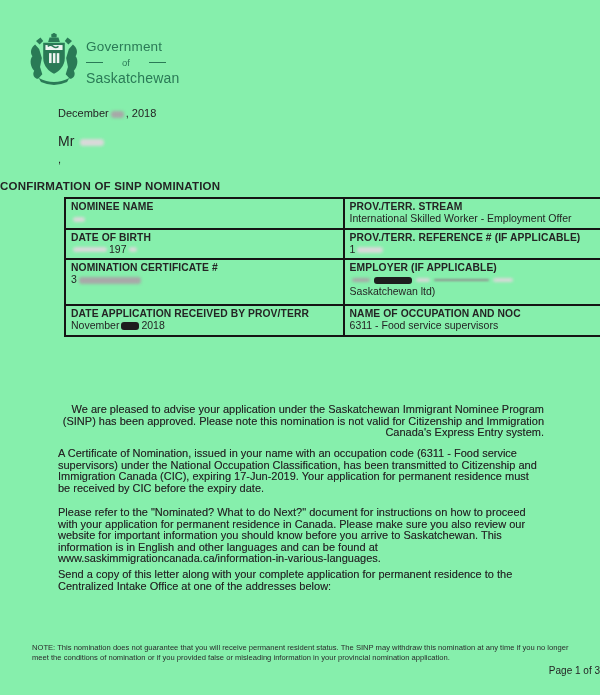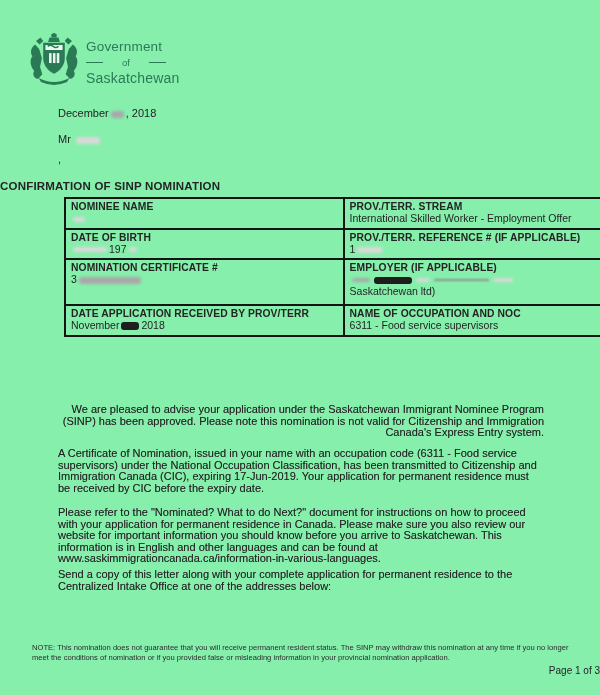--- a/index.html
+++ b/index.html
@@ -17,21 +17,21 @@
   .crest { position:absolute; left:27px; top:32px; }
   .logo-text { position:absolute; left:86px; top:39px; color:#2a7a56; }
   .logo-gov { font-size:13.5px; letter-spacing:.2px; }
   .logo-of-row { display:flex; align-items:center; gap:19px; margin:3px 0 2px 0; }
   .logo-dash { width:17px; border-top:1.4px solid #2a7a56; }
   .logo-of { font-size:9.5px; }
   .logo-sask { font-size:14px; letter-spacing:.2px; }
 
   
   .date-line { position:absolute; left:58px; top:107px; font-size:11px;text-align:center; }
-  .recipient-line { position:absolute; left:58px; top:133px; font-size:11px; }
+  .recipient-line { position:absolute; left:58px; top:133px; font-size:14px; }
   .address-line { position:absolute; left:58px; top:153px; font-size:11px; }
 
   
   .redact { display:inline-block; height:7px; border-radius:3px; vertical-align:middle; margin:0 2px; }
   .r-faint { background:#d9d9d9; filter:blur(1.5px); }
   .r-gray  { background:#a8a8a8; filter:blur(1.5px); }
   .r-dark  { background:#1e1e1e; filter:blur(.6px); }
   .r-line  { background:#8f8f8f; height:2.5px; filter:blur(.8px); }
 
   

